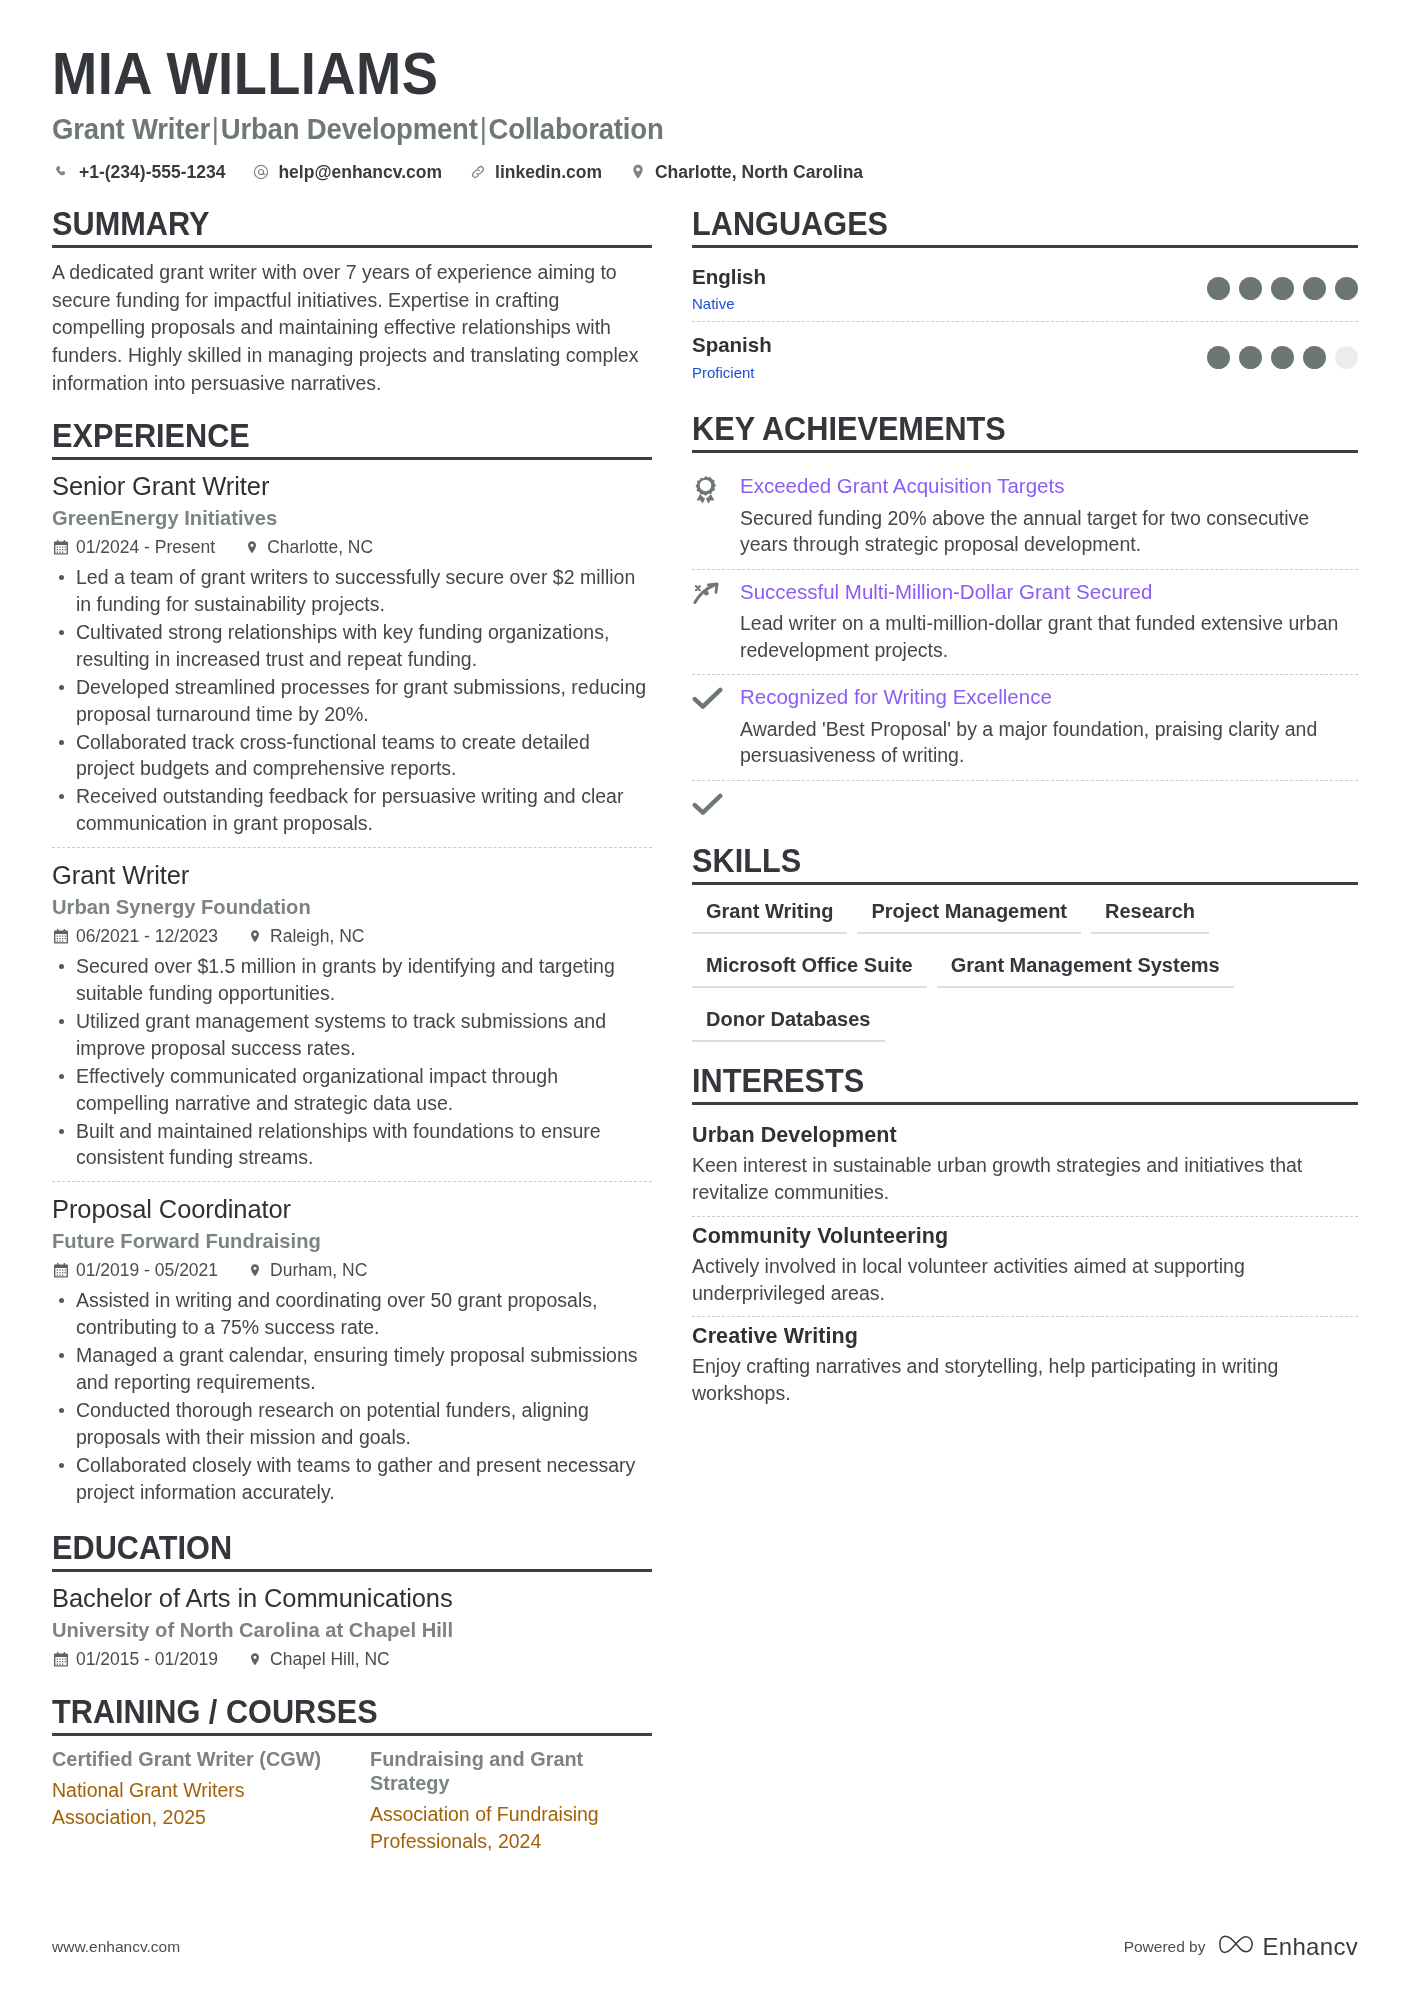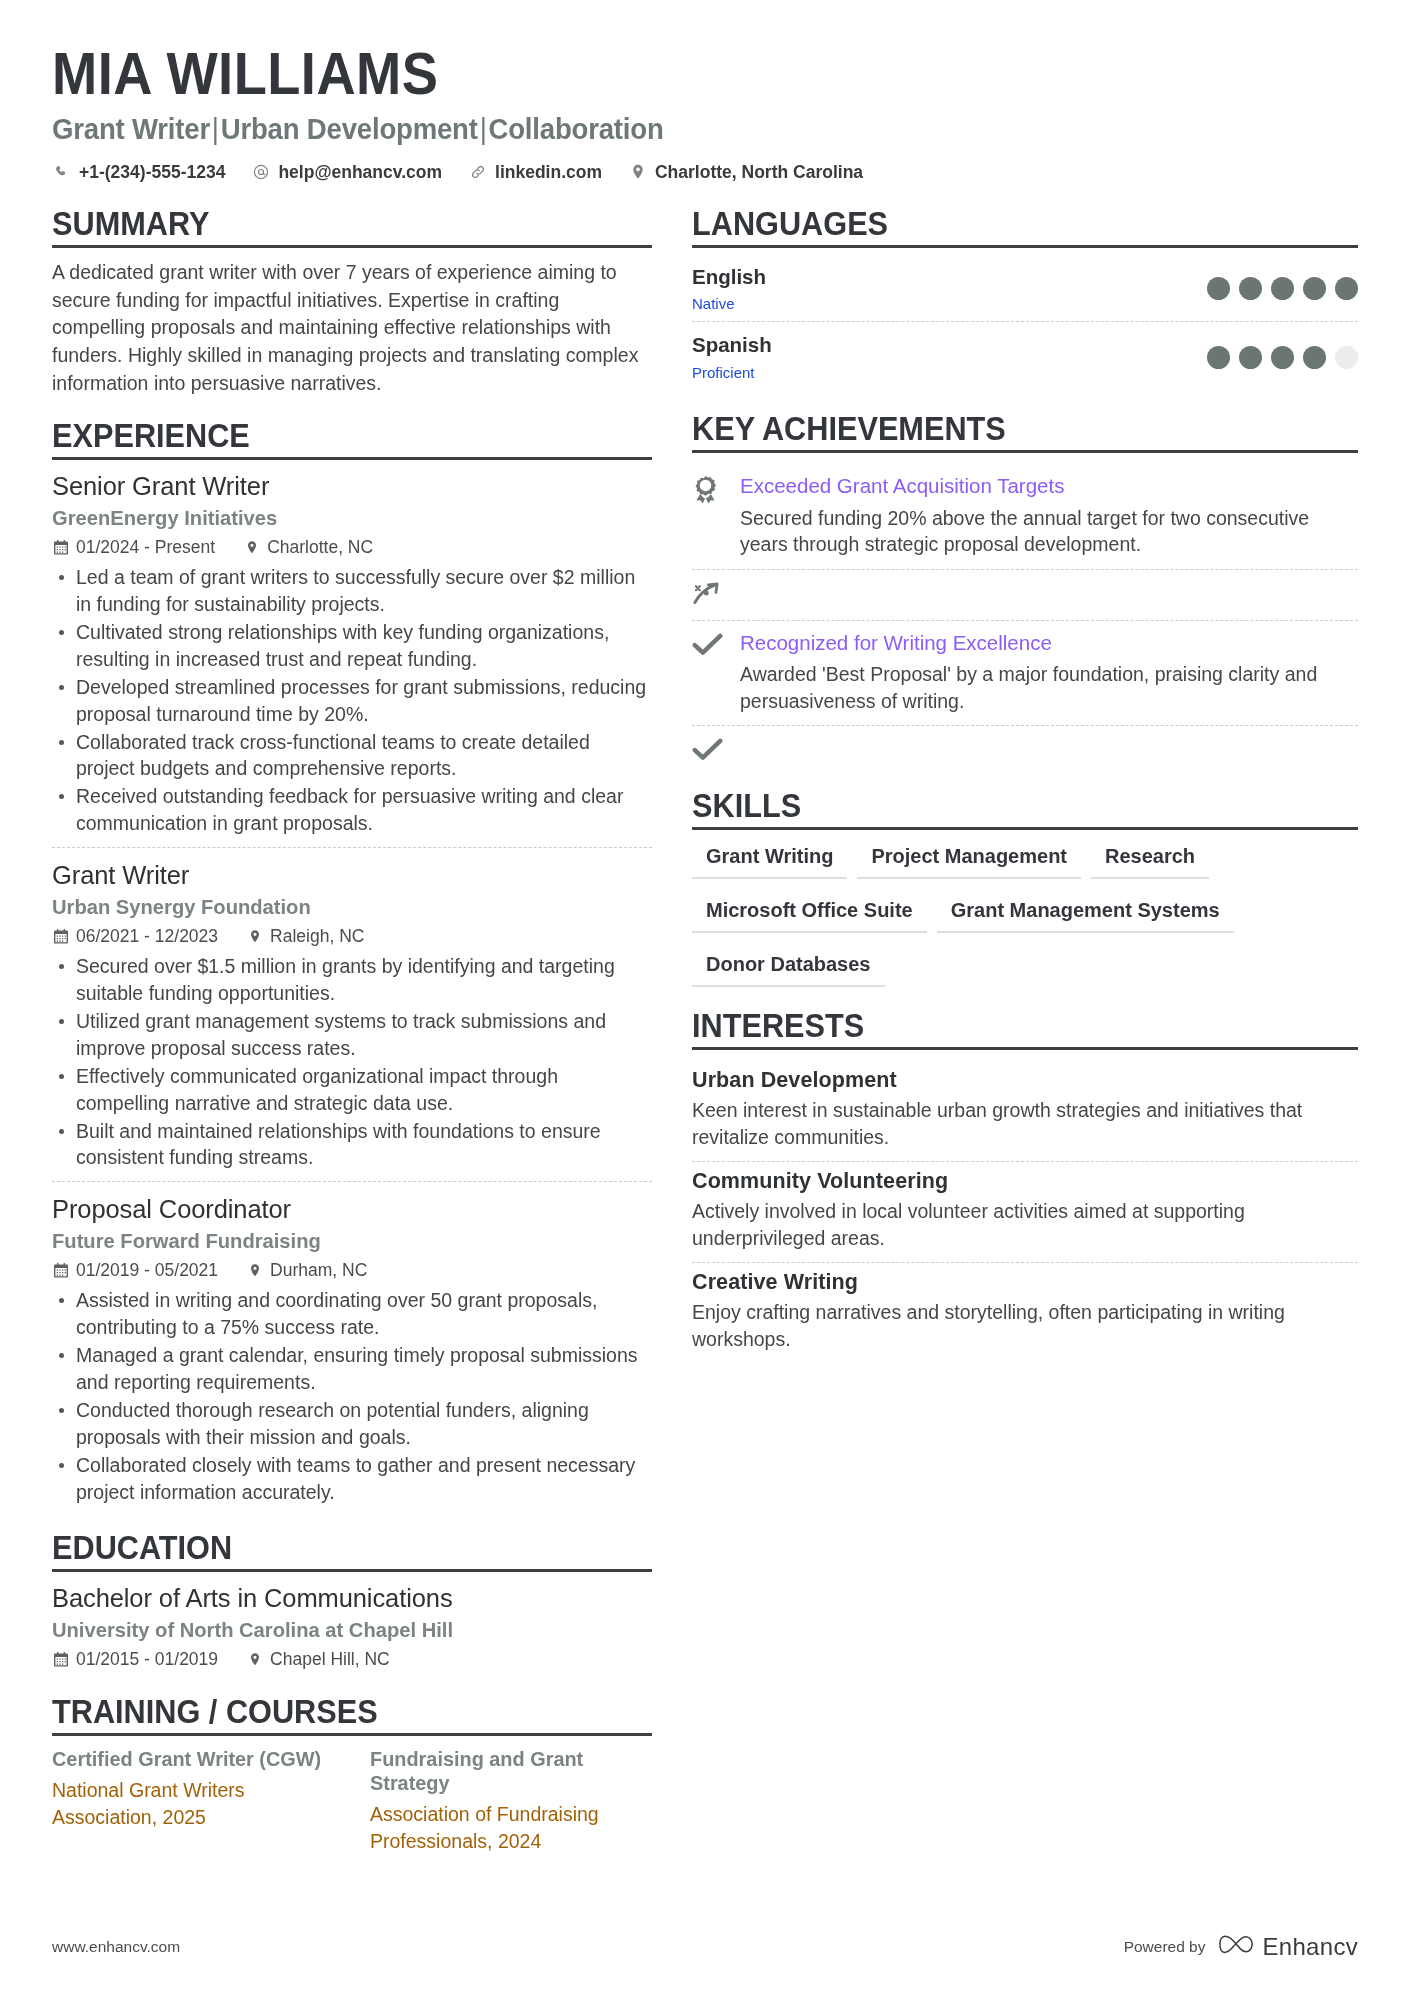--- a/index.html
+++ b/index.html
@@ -587,20 +587,24 @@
           <div class="ach-ico">
             <svg width="30" height="28" viewBox="0 0 26 24" fill="none" stroke="currentColor">
               <path d="M2.5 18.5C6 12.5 11.5 6.5 19.5 3.5" stroke-width="2.6" stroke-linecap="round" fill="none"></path>
               <path d="M14.2 3.2l7.6-.9-1.1 7.5" stroke-width="2.4" stroke-linecap="round" stroke-linejoin="round" fill="none"></path>
               <circle cx="12.4" cy="10.4" r="2.1" fill="currentColor" stroke="none"></circle>
               <g stroke-width="1.9" stroke-linecap="round">
                 <path d="M3.4 4.4l3.4 3.4M6.8 4.4L3.4 7.8"></path>
               </g>
             </svg>
           </div>
+          <div class="ach-body">
+            <div class="ach-title">Successful Multi-Million-Dollar Grant Secured</div>
+            <div class="ach-desc">Lead writer on a multi-million-dollar grant that funded extensive urban redevelopment projects.</div>
+          </div>
         </div>
 
         <div class="ach">
           <div class="ach-ico">
             <svg width="31" height="25" viewBox="0 0 28 22" fill="none" stroke="currentColor" stroke-width="4" stroke-linecap="round" stroke-linejoin="round">
                 <path d="M2.5 11.5l7.3 6.8L25.5 3.2"></path>
               </svg>
           </div>
           <div class="ach-body">
             <div class="ach-title">Recognized for Writing Excellence</div>
@@ -639,21 +643,21 @@
         <div class="interest">
           <div class="interest-name">Urban Development</div>
           <div class="interest-desc">Keen interest in sustainable urban growth strategies and initiatives that revitalize communities.</div>
         </div>
         <div class="interest">
           <div class="interest-name">Community Volunteering</div>
           <div class="interest-desc">Actively involved in local volunteer activities aimed at supporting underprivileged areas.</div>
         </div>
         <div class="interest">
           <div class="interest-name">Creative Writing</div>
-          <div class="interest-desc">Enjoy crafting narratives and storytelling, often participating in writing workshops.</div>
+          <div class="interest-desc">Enjoy crafting narratives and storytelling, help participating in writing workshops.</div>
         </div>
       </div>
 
     </div>
   </div>
 
   <div class="footer">
     <div class="footer-url">www.enhancv.com</div>
     <div class="footer-right">
       <span class="powered">Powered by</span>

